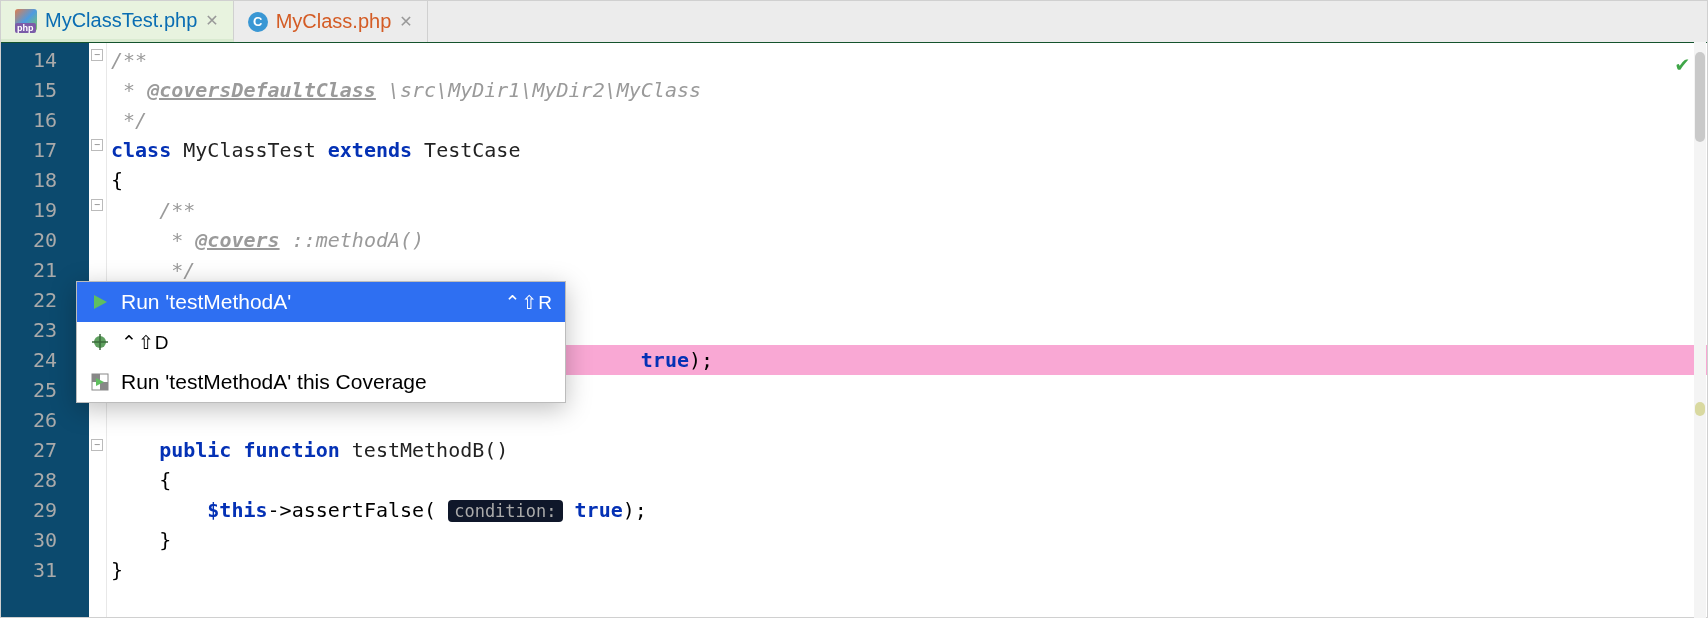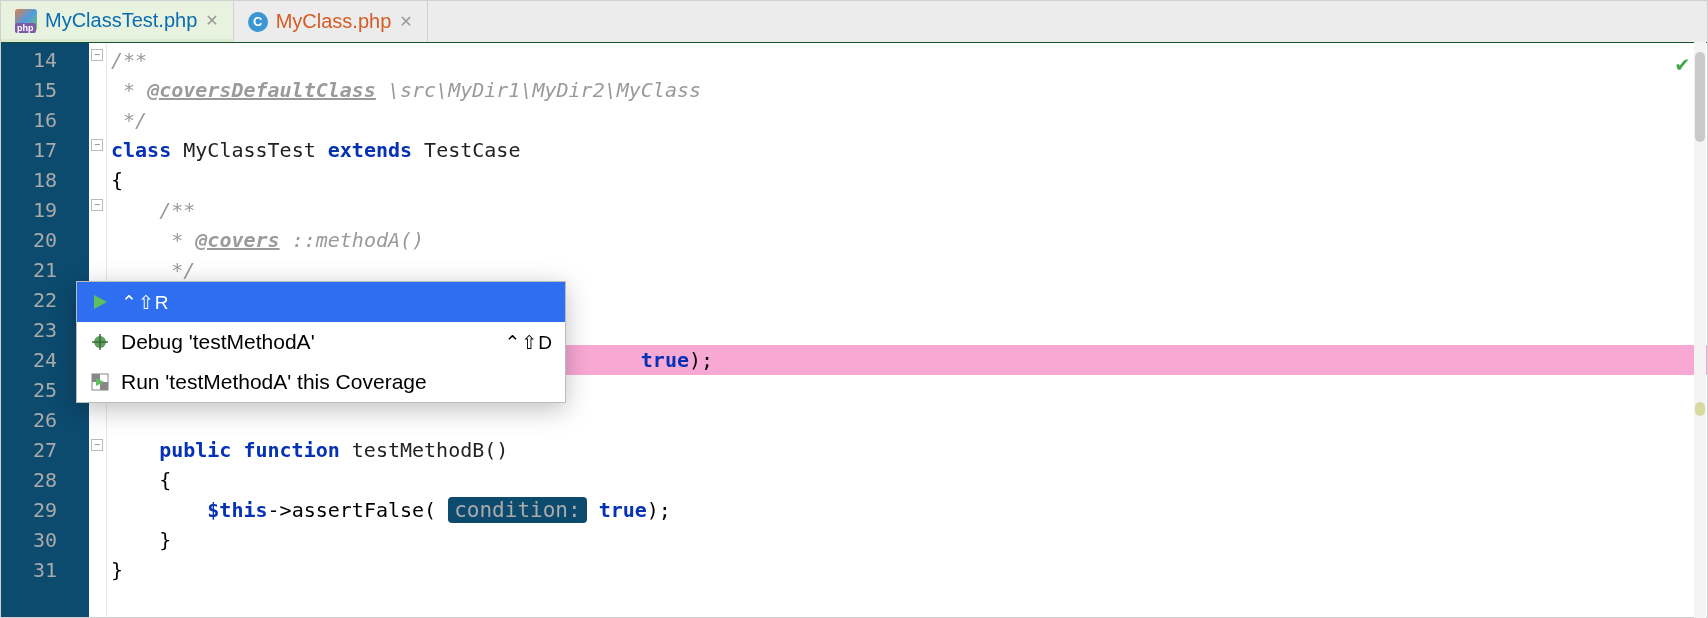--- a/index.html
+++ b/index.html
@@ -79,21 +79,21 @@
   position: relative;
   padding-top: 2px;
 }
 .line { height: 30px; line-height: 30px; white-space: pre; padding-left: 4px; }
 .line.hl { background: #f9a8d4; }
 .c-comment { color:#9a9a9a; font-style: italic; }
 .c-tag { color:#9a9a9a; font-style: italic; font-weight:bold; text-decoration: underline; }
 .c-kw { color:#0431b5; font-weight:bold; }
 .c-fn { color:#222; }
 .c-true { color:#0431b5; font-weight:bold; }
-.c-hint { color:#aaa; font-size:21px; background:#0c4a6e; padding:1px 6px; border-radius:4px; font-style:normal;}
+.c-hint { color:#aaa; font-size:17px; background:#0f172a; padding:1px 6px; border-radius:4px; font-style:normal;}
 .checkmark {
   position: absolute;
   top: 8px; right: 18px;
   color: #3fa648;
   font-size: 22px;
 }
 .scrollbar {
   position:absolute;
   right:2px;
   top:42px;
@@ -201,31 +201,31 @@
   <div class="thumb" style="top:360px;height:14px;background:#d9d9a0"></div>
 </div>
 
 <div class="context-menu">
   <div class="menu-item selected">
     <span class="mi-icon">
         <svg viewBox="0 0 20 20" width="20" height="20">
           <path d="M4 3 L17 10 L4 17 Z" fill="#5fbf5f"></path>
         </svg>
       </span>
+    <span class="menu-label">Run 'testMethodA'</span>
     <span class="menu-short">⌃⇧R</span>
   </div>
   <div class="menu-item">
     <span class="mi-icon">
         <svg viewBox="0 0 20 20" width="20" height="20">
           <circle cx="10" cy="10" r="6" fill="#5fa05f"></circle>
           <line x1="2" y1="10" x2="18" y2="10" stroke="#3a6a3a" stroke-width="1.5"></line>
           <line x1="10" y1="2" x2="10" y2="18" stroke="#3a6a3a" stroke-width="1.5"></line>
         </svg>
       </span>
-    <span class="menu-label">Debug 'testMethodA'</span>
     <span class="menu-short">⌃⇧D</span>
   </div>
   <div class="menu-item">
     <span class="mi-icon">
         <svg viewBox="0 0 20 20" width="20" height="20">
           <rect x="2" y="2" width="16" height="16" fill="none" stroke="#888" stroke-width="1"></rect>
           <path d="M2 2 L10 2 L10 10 L2 10 Z" fill="#888"></path>
           <path d="M10 10 L18 10 L18 18 L10 18 Z" fill="#888"></path>
           <path d="M6 6 L14 10 L6 14 Z" fill="#5fbf5f"></path>
         </svg>

